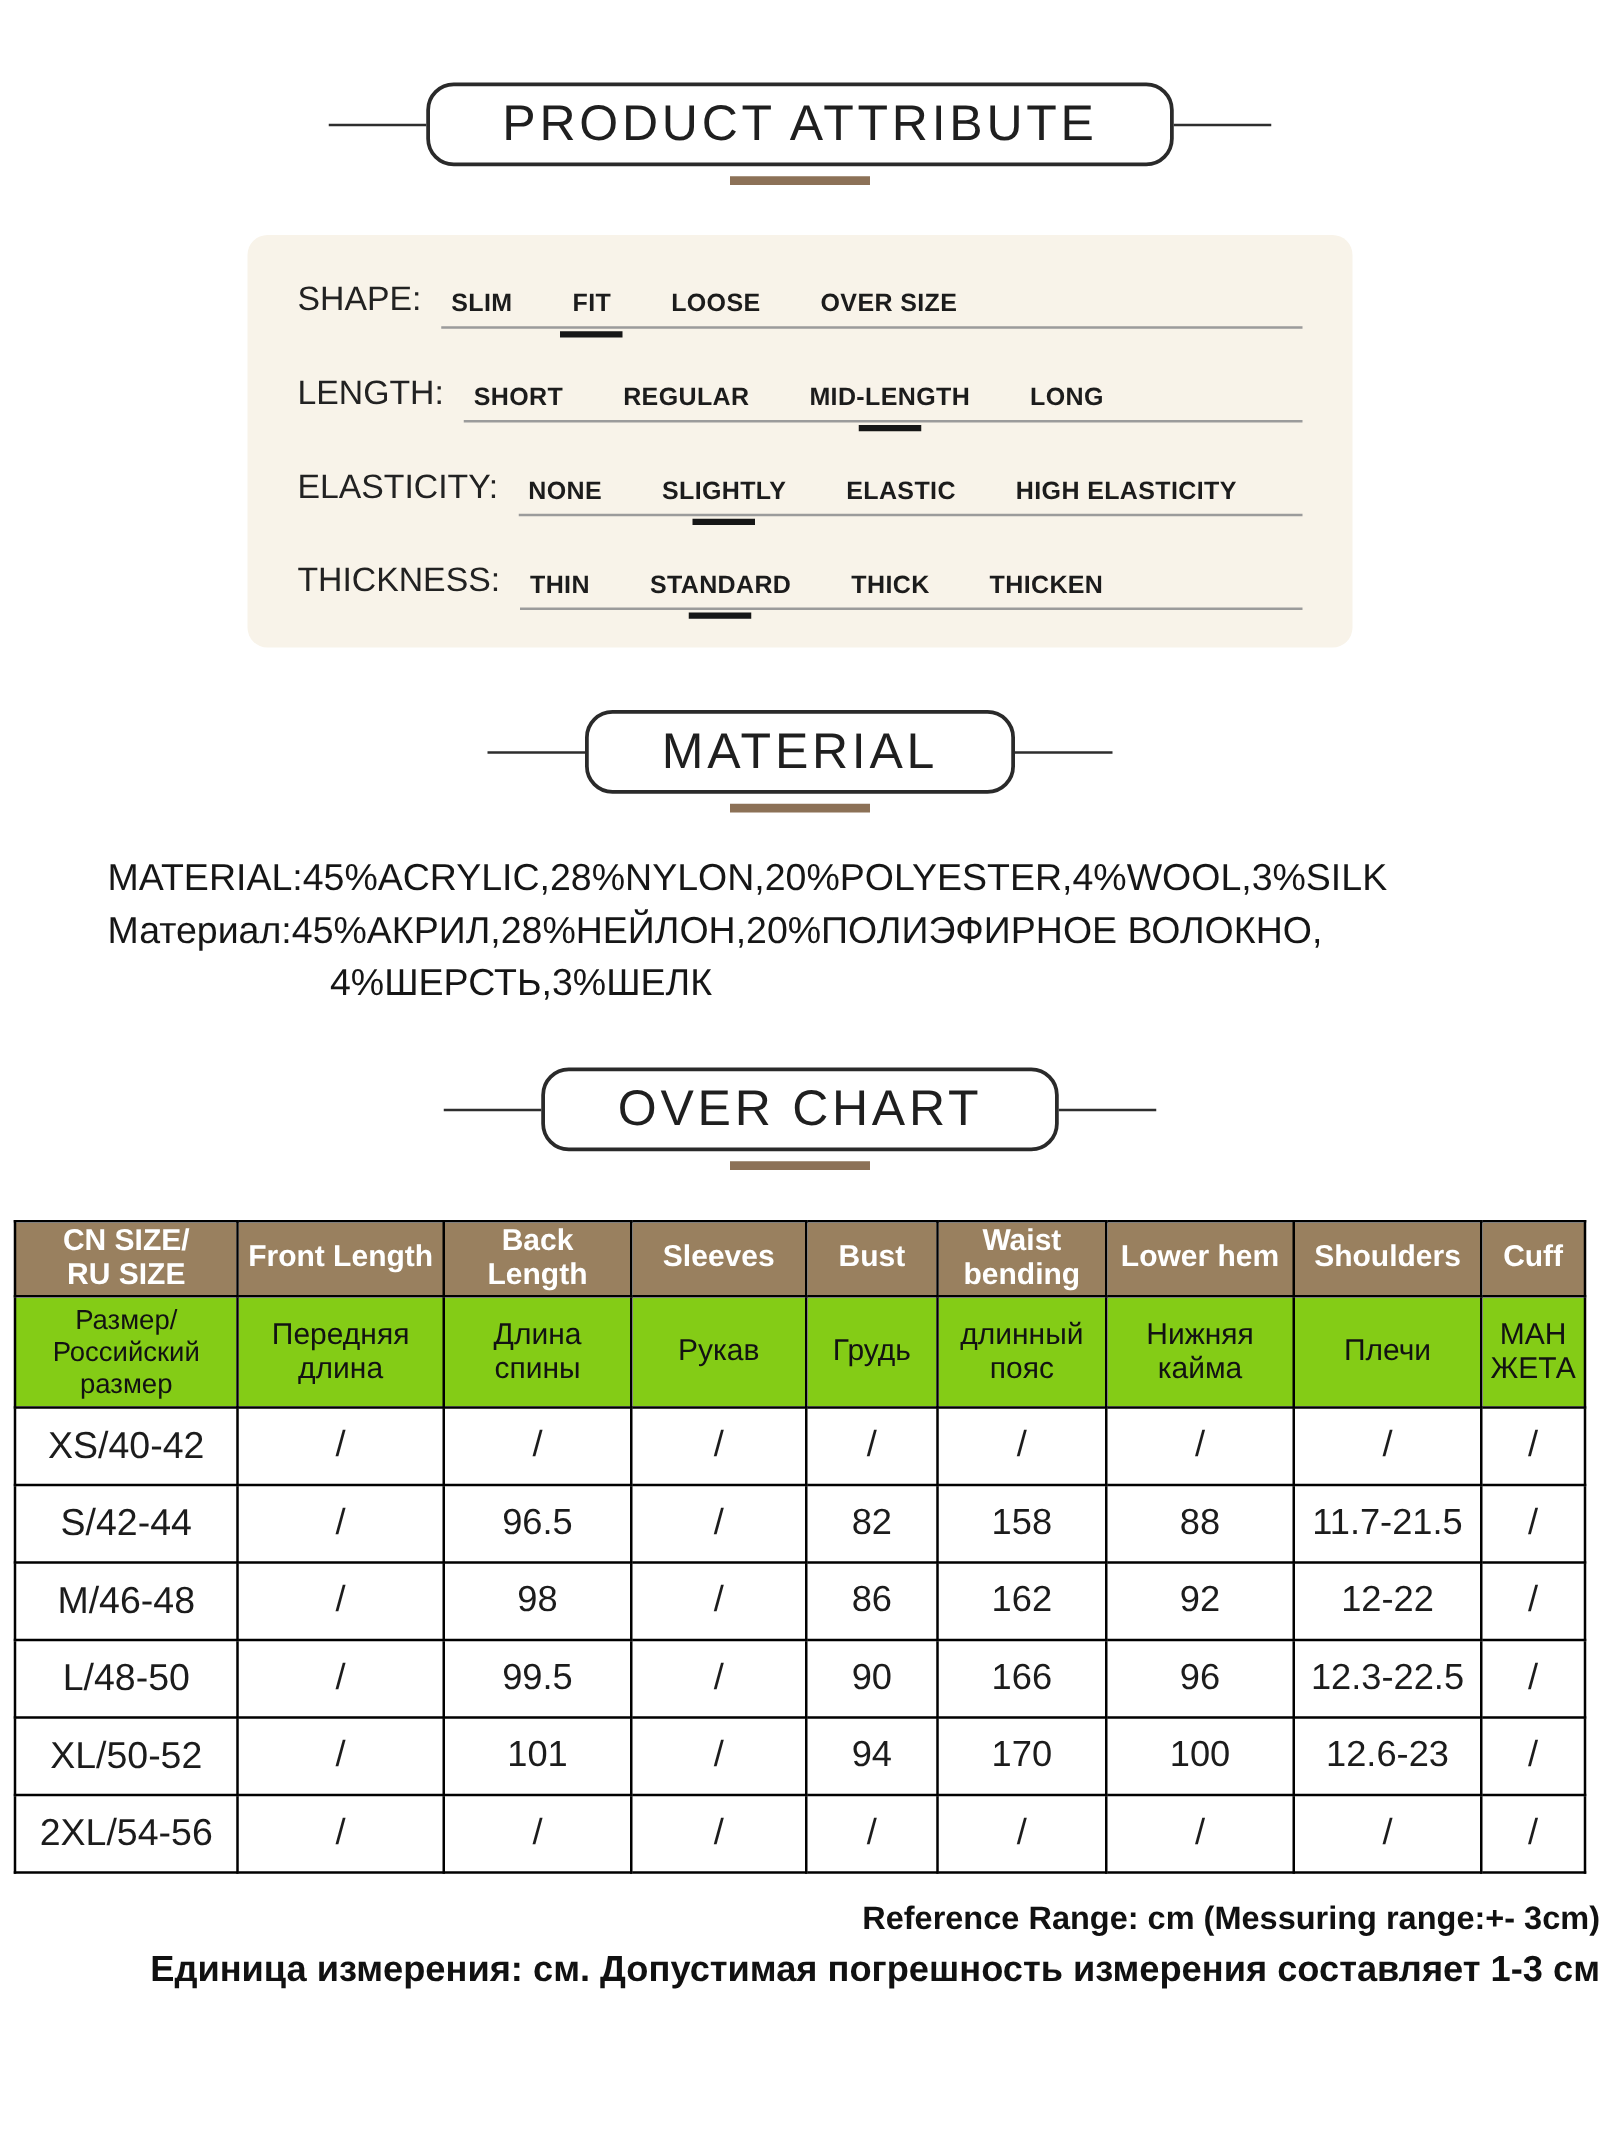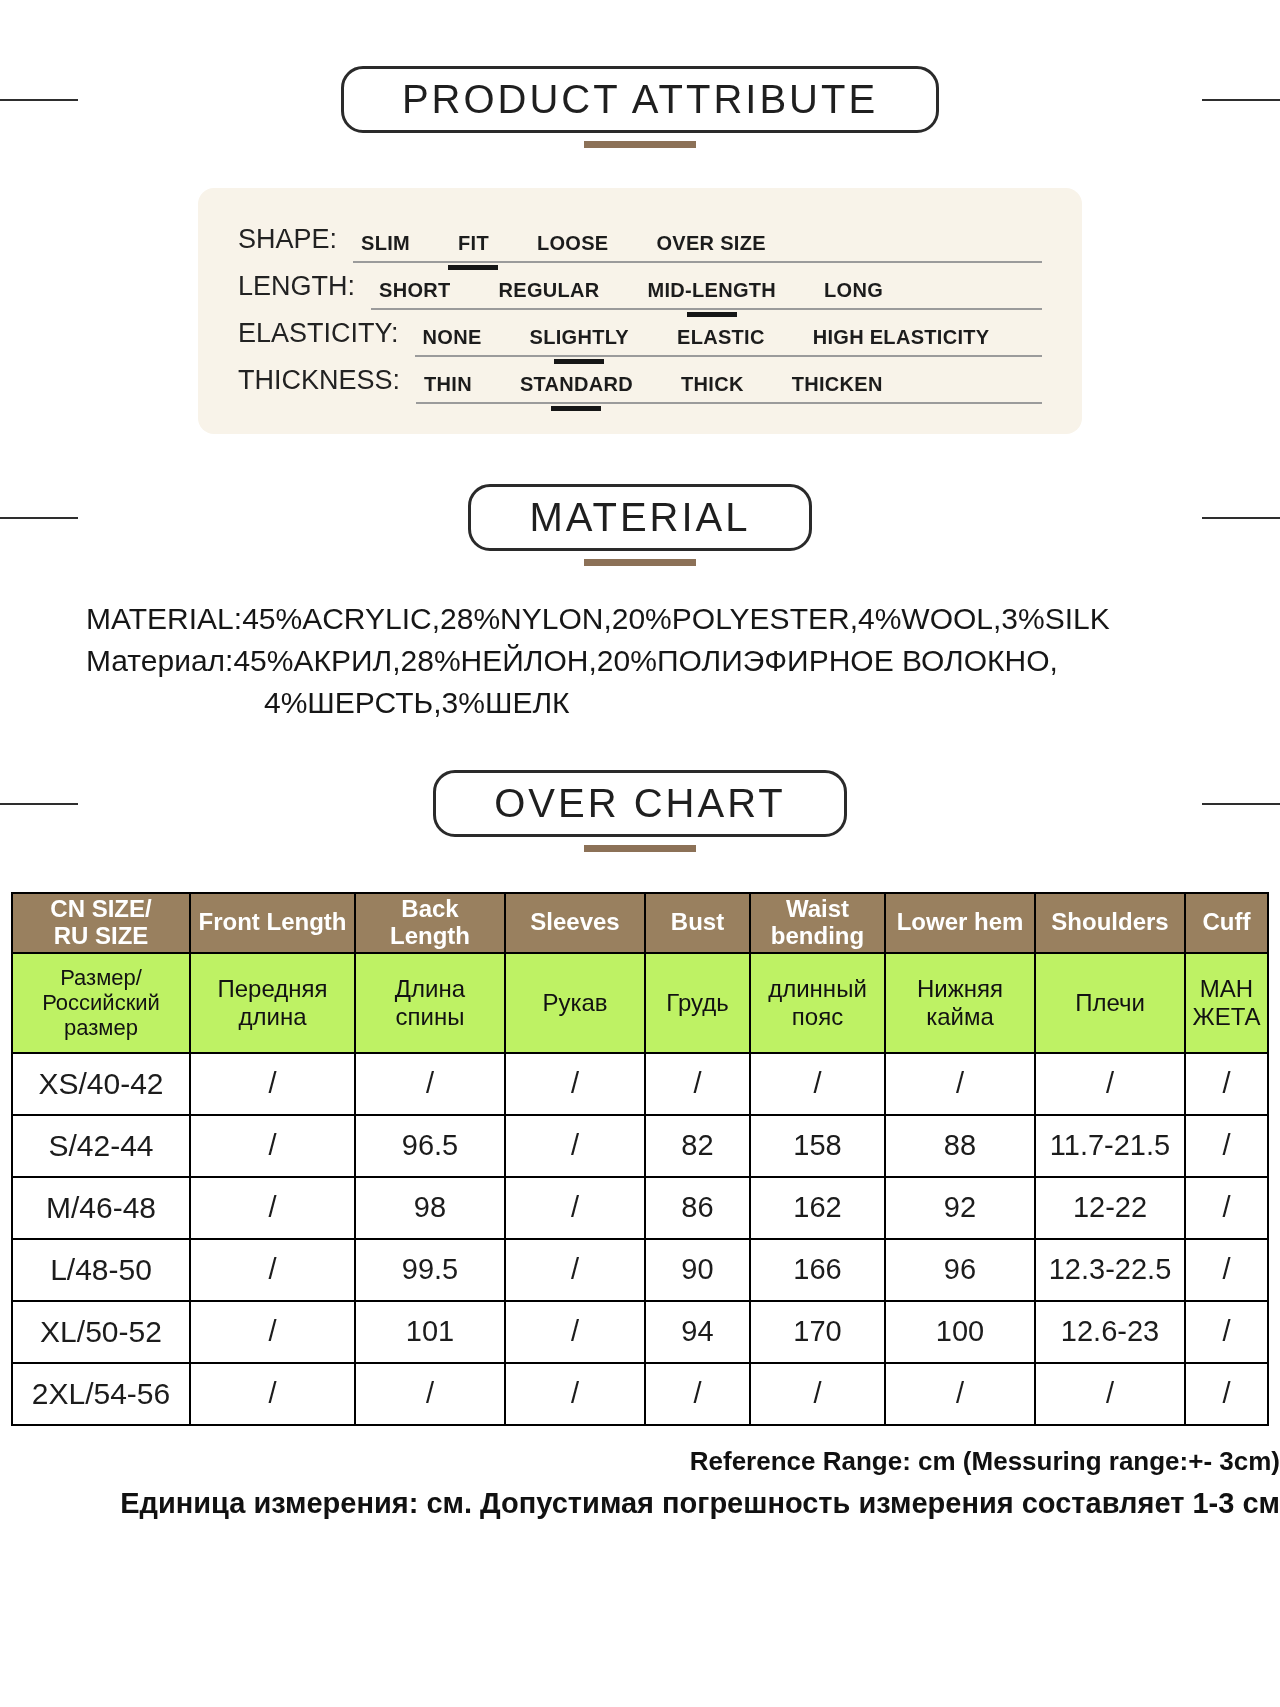--- a/index.html
+++ b/index.html
@@ -6,40 +6,40 @@
   html, body { margin: 0; padding: 0; }
   body {
     width: 1280px; height: 1707px;
     background: #ffffff; color: #1c1c1c;
     font-family: "Liberation Sans", sans-serif;
     overflow: hidden;
   }
 
   
   .section-header { text-align: center; }
-  .title-row { display: flex; align-items: center; justify-content: space-between; }
+  .title-row { display: flex; align-items: center; justify-content: center; }
   .title-line { width: 78px; height: 2px; background: #2e2e2e; }
   .title-box {
     display: inline-block; border: 3px solid #2a2a2a; border-radius: 22px;
     padding: 8px 58px; font-size: 40px; letter-spacing: 3px; color: #1f1f1f;
     white-space: nowrap;
   }
   .title-underline { width: 112px; height: 7px; background: var(--accent, #8c7157); margin: 8px auto 0; }
 
   #product-attribute-header { padding-top: 66px; }
   #material-header { margin-top: 50px; }
   #size-chart-header { margin-top: 46px; }
 
   
   .attr-panel {
     width: 884px; margin: 40px auto 0;
     background: var(--panel-bg, #f8f3e9); border-radius: 16px;
     padding: 36px 40px 30px;
   }
-  .attr-row { display: flex; align-items: flex-end; margin-bottom: 8px; }
+  .attr-row { display: flex; align-items: flex-end; margin-bottom: 36px; }
   .attr-row:last-child { margin-bottom: 0; }
   .attr-label { font-size: 27px; padding: 0 16px 8px 0; white-space: nowrap; color: #222; }
   .attr-options {
     flex: 1; display: flex; align-items: flex-end; gap: 48px;
     border-bottom: 2px solid #9b9b9b; padding: 0 4px 6px 8px;
   }
   .attr-option { position: relative; font-size: 20px; font-weight: bold; white-space: nowrap; letter-spacing: 0.3px; }
   .attr-option.selected::after {
     content: ""; position: absolute; left: 50%; transform: translateX(-50%);
     bottom: -15px; width: 50px; height: 5px; background: #161616;
@@ -52,22 +52,22 @@
 
   
   .size-table { width: 1256px; margin: 40px auto 0; border-collapse: collapse; table-layout: fixed; }
   .size-table th, .size-table td { border: 2px solid #000; text-align: center; vertical-align: middle; padding: 2px; overflow: hidden; }
   .size-table thead tr.hdr-en th {
     background: var(--table-header-bg, #99805f); color: #fff;
     font-size: 24px; font-weight: bold; height: 58px;
     white-space: pre-line; line-height: 1.12;
   }
   .size-table thead tr.hdr-ru th {
-    background: #bef264; color: #121212; font-weight: normal;
-    font-size: 24px; height: 100px; white-space: pre-line; line-height: 1.15; margin-left: 47px;
+    background: #84cc16; color: #121212; font-weight: normal;
+    font-size: 24px; height: 89px; white-space: pre-line; line-height: 1.15; margin-left: 47px;
   }
   .size-table thead tr.hdr-ru th:first-child { font-size: 22px; }
   .size-table tbody td { font-size: 29px; height: 62px; }
   .size-table tbody td:first-child { font-size: 30px; }
 
   
   .notes { margin: 20px 0 0 30px; text-align: right; }
   .note-en { font-size: 26px; font-weight: bold; color: #111; }
   .note-ru { font-size: 29px; font-weight: bold; color: #111; margin-top: 10px; }
 </style>

